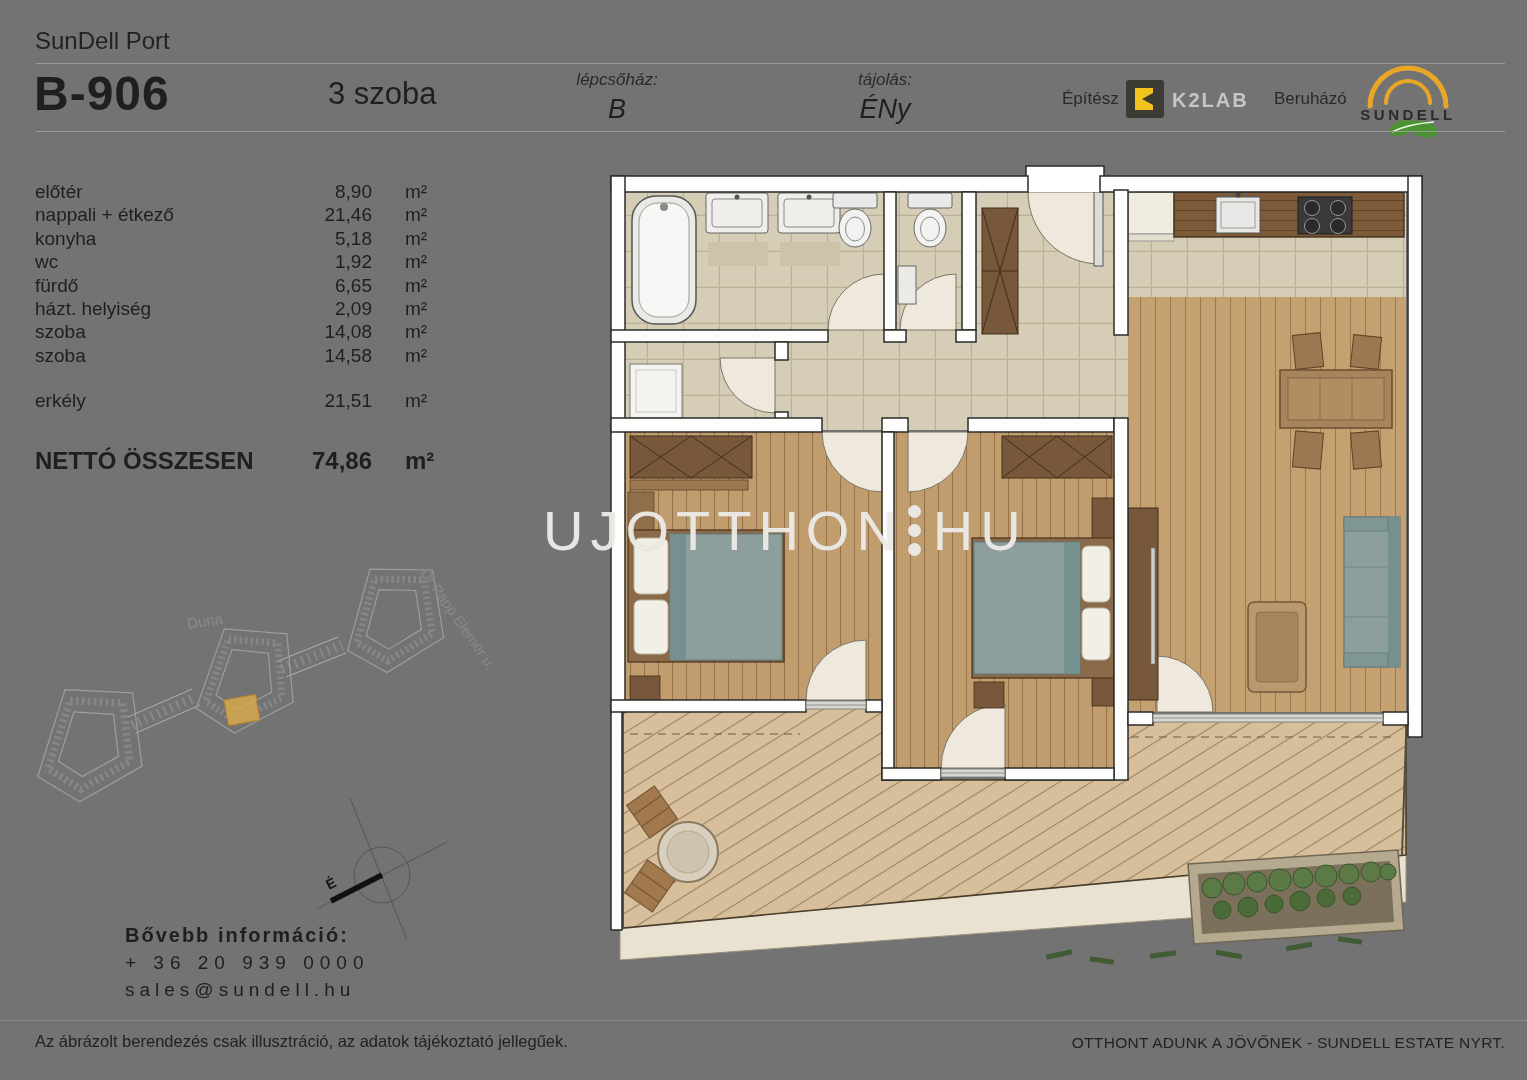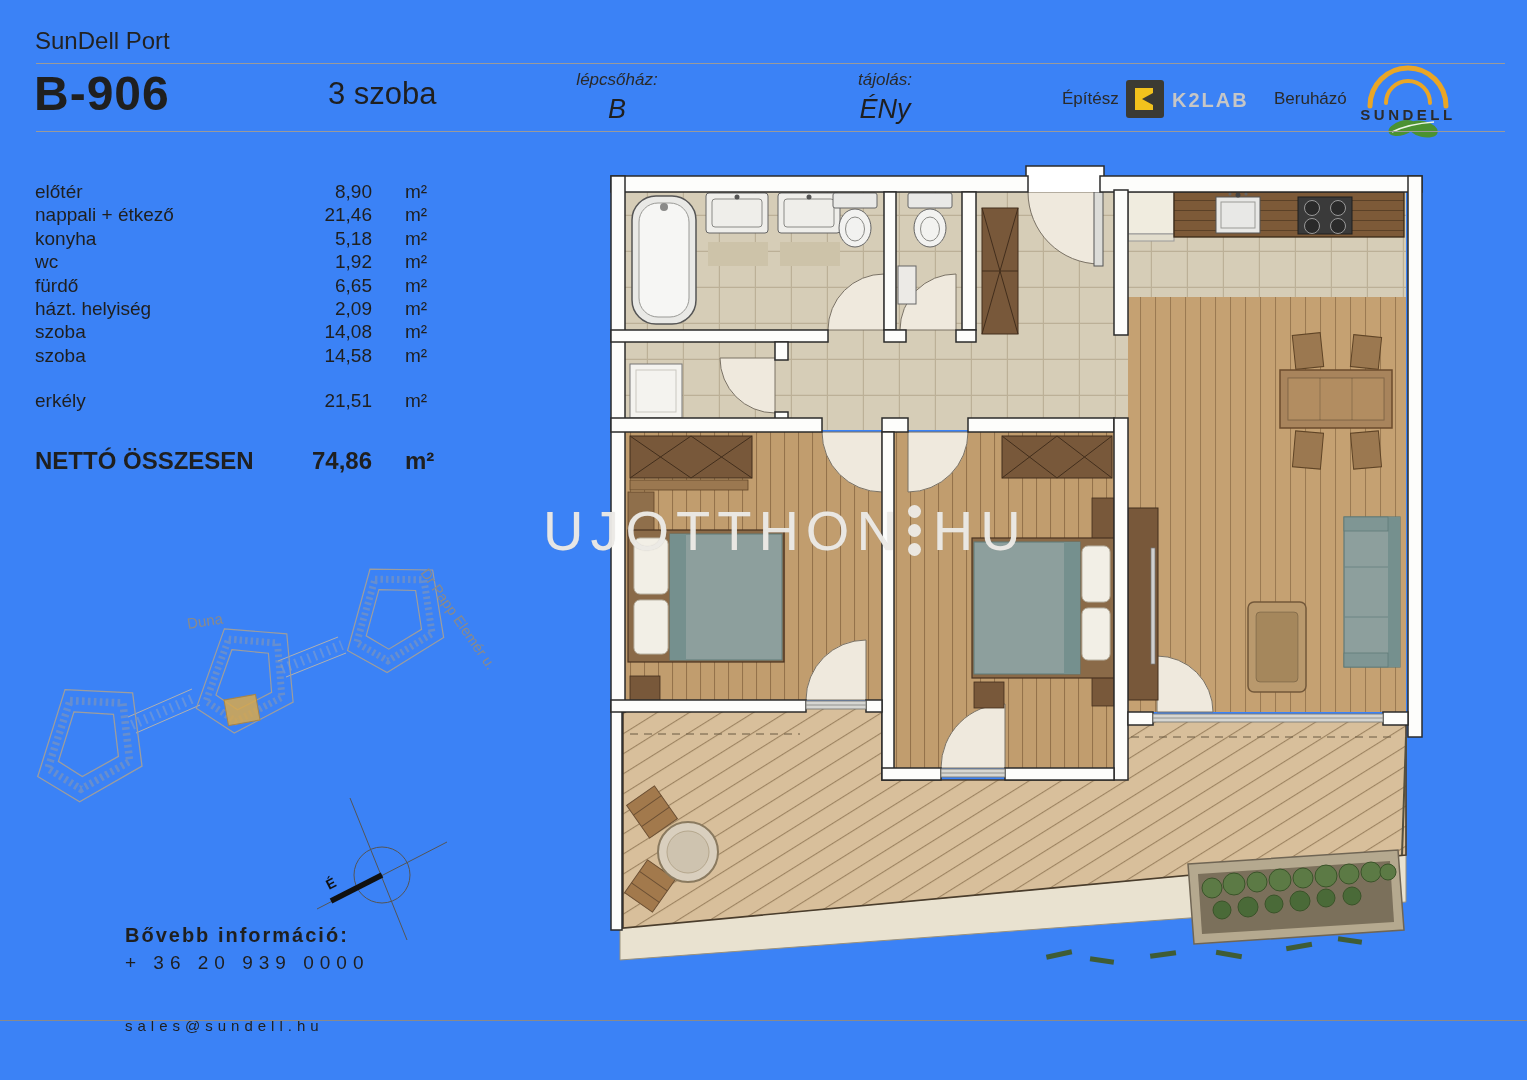--- a/index.html
+++ b/index.html
@@ -1,16 +1,16 @@
 <!DOCTYPE html>
 <html><head>
 <meta charset="utf-8">
 <style>
   html,body{margin:0;padding:0;background:#ffffff;}
-  .page{position:relative;width:1527px;height:1080px;background:#3b82f6;overflow:hidden;
+  .page{position:relative;width:1527px;height:1080px;background:#737373;overflow:hidden;
         font-family:"Liberation Sans",sans-serif;color:#1f1f1f;}
   .hline{position:absolute;border-top:1px solid #9a9a9a;height:0;}
   
   .project-title{position:absolute;left:35px;top:27px;font-size:24px;color:#222;}
   .unit-id{position:absolute;left:34px;top:66px;font-size:48px;font-weight:bold;letter-spacing:1px;}
   .unit-type{position:absolute;left:328px;top:76px;font-size:31px;}
   .hfield{position:absolute;width:150px;text-align:center;font-style:italic;}
   .hfield .lbl{font-size:17px;color:#2a2a2a;}
   .hfield .val{font-size:27px;margin-top:4px;}
   .logo-lbl{position:absolute;font-size:17px;color:#2a2a2a;}
@@ -19,21 +19,21 @@
   .room-row{display:flex;line-height:23.4px;}
   .room-row .nm{flex:1;}
   .room-row .ar{width:70px;text-align:right;padding-right:18px;}
   .room-row .un{width:45px;text-align:left;padding-left:15px;box-sizing:border-box;}
   .room-row.balcony{margin-top:22px;}
   .room-row.total{margin-top:36px;font-weight:bold;font-size:24px;}
   
   .contact{position:absolute;left:125px;top:922px;}
   .contact .c-title{font-weight:bold;font-size:20px;letter-spacing:2px;line-height:27px;}
   .contact .c-phone{font-size:19px;letter-spacing:6px;line-height:27px;}
-  .contact .c-email{font-size:15px;letter-spacing:5px;line-height:27px;margin-top:36px;}
+  .contact .c-email{font-size:19px;letter-spacing:5px;line-height:27px;}
   
   .watermark{position:absolute;left:543px;top:498px;display:flex;align-items:center;
              color:rgba(237,235,231,0.95);text-shadow:0 0 1px rgba(160,158,152,0.45);
              font-size:56px;letter-spacing:7px;z-index:5;pointer-events:none;}
   .watermark .dots{display:flex;flex-direction:column;gap:6px;margin:0 12px 0 4px;}
   .watermark .dots i{width:13px;height:13px;border-radius:50%;
              background:rgba(237,235,231,0.95);box-shadow:0 0 1px rgba(160,158,152,0.45);}
   
   .footer-left{position:absolute;left:35px;top:1032px;font-size:16.5px;color:#222;}
   .footer-right{position:absolute;right:22px;top:1034px;font-size:15.5px;color:#222;letter-spacing:.3px;}
@@ -393,14 +393,16 @@
     <span>HU</span>
   </div>
 
   <div class="contact">
     <div class="c-title">Bővebb információ:</div>
     <div class="c-phone">+ 36 20 939 0000</div>
     <div class="c-email">sales@sundell.hu</div>
   </div>
 
   <div class="hline" style="left:0;right:0;top:1020px;border-color:#8a8a8a"></div>
+  <div class="footer-left">Az ábrázolt berendezés csak illusztráció, az adatok tájékoztató jellegűek.</div>
+  <div class="footer-right">OTTHONT ADUNK A JÖVŐNEK - SUNDELL ESTATE NYRT.</div>
 
 </div>
 
 </body></html>

